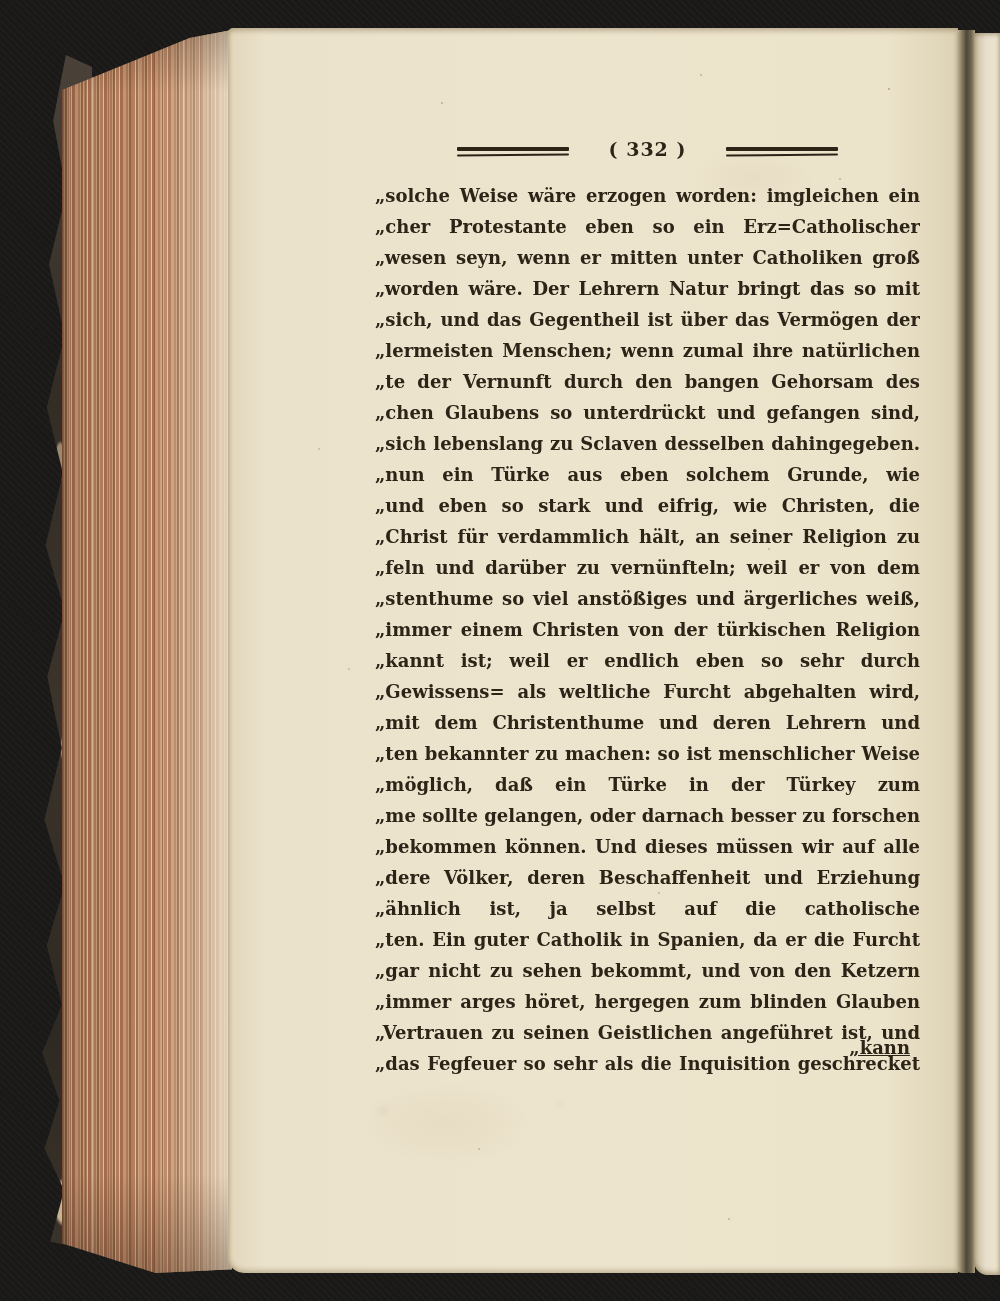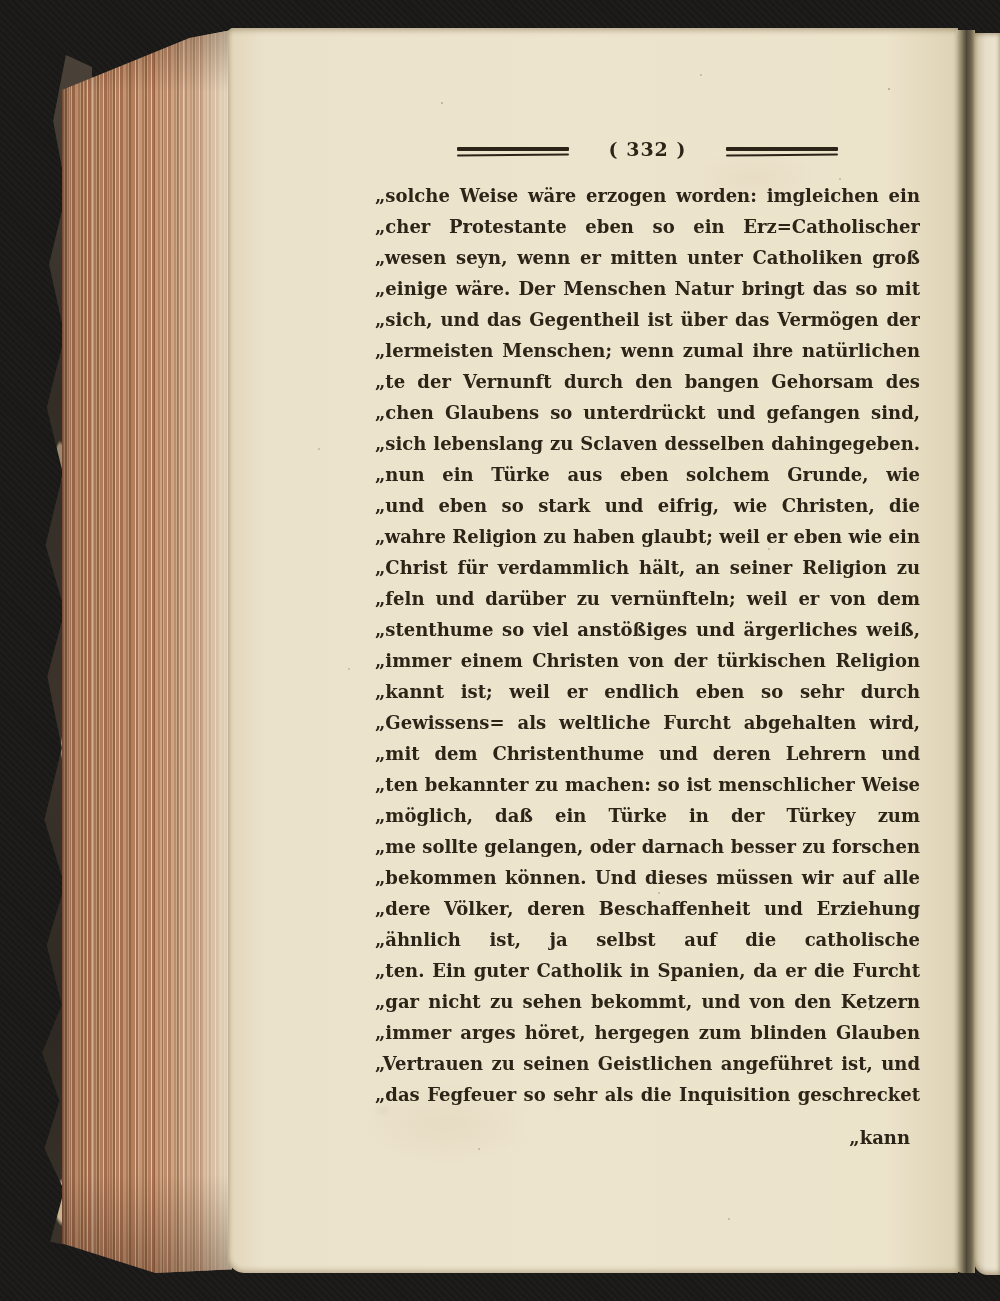--- a/index.html
+++ b/index.html
@@ -60,22 +60,22 @@
     transform:translateY(-2px);
   }
 
   .text-block{position:absolute;top:152px;left:147px;width:545px;}
   .text-line{
     height:31px;line-height:31px;font-size:18px;font-weight:bold;
     text-align:justify;text-align-last:justify;white-space:normal;
     overflow:hidden;
   }
   .catchword{
-    position:absolute;top:1094px;left:147px;width:535px;
-    text-align:right;font-size:18px;font-weight:bold;line-height:31px;
+    position:absolute;top:1004px;left:147px;width:535px;
+    text-align:right;font-size:18px;font-weight:bold;line-height:31px;text-decoration:underline;
   }
 
   
   .ghost{position:absolute;filter:blur(3px);opacity:.28;color:#8a7d62;font-weight:bold;font-size:15px;}
   .ghost.g1{left:150px;top:1072px;}
   .ghost.g2{left:330px;top:1066px;}
 
   
   .specks{position:absolute;left:0;top:0;width:2px;height:2px;border-radius:50%;background:rgba(0,0,0,0);
     box-shadow:
@@ -122,37 +122,36 @@
     </div>
 
     <div class="text-block">
 
         <div class="text-line">„solche Weise wäre erzogen worden: imgleichen ein ehrli=</div>
 
         <div class="text-line">„cher Protestante eben so ein Erz=Catholischer würde ge=</div>
 
         <div class="text-line">„wesen seyn, wenn er mitten unter Catholiken groß ge=</div>
 
-        <div class="text-line">„einige wäre. Der Menschen Natur bringt das so mit</div>
+        <div class="text-line">„worden wäre. Der Lehrern Natur bringt das so mit</div>
 
         <div class="text-line">„sich, und das Gegentheil ist über das Vermögen der al=</div>
 
         <div class="text-line">„lermeisten Menschen; wenn zumal ihre natürlichen Kräf=</div>
 
         <div class="text-line">„te der Vernunft durch den bangen Gehorsam des väterli=</div>
 
         <div class="text-line">„chen Glaubens so unterdrückt und gefangen sind, daß sie</div>
 
         <div class="text-line">„sich lebenslang zu Sclaven desselben dahingegeben. Weil</div>
 
         <div class="text-line">„nun ein Türke aus eben solchem Grunde, wie Christen,</div>
 
         <div class="text-line">„und eben so stark und eifrig, wie Christen, die einige</div>
 
-        <div class="text-line">„wahre Religion zu haben glaubt; weil er eben wie ein</div>
 
         <div class="text-line">„Christ für verdammlich hält, an seiner Religion zu zwei=</div>
 
         <div class="text-line">„feln und darüber zu vernünfteln; weil er von dem Chri=</div>
 
         <div class="text-line">„stenthume so viel anstößiges und ärgerliches weiß, als</div>
 
         <div class="text-line">„immer einem Christen von der türkischen Religion be=</div>
 
         <div class="text-line">„kannt ist; weil er endlich eben so sehr durch innerliche</div>

